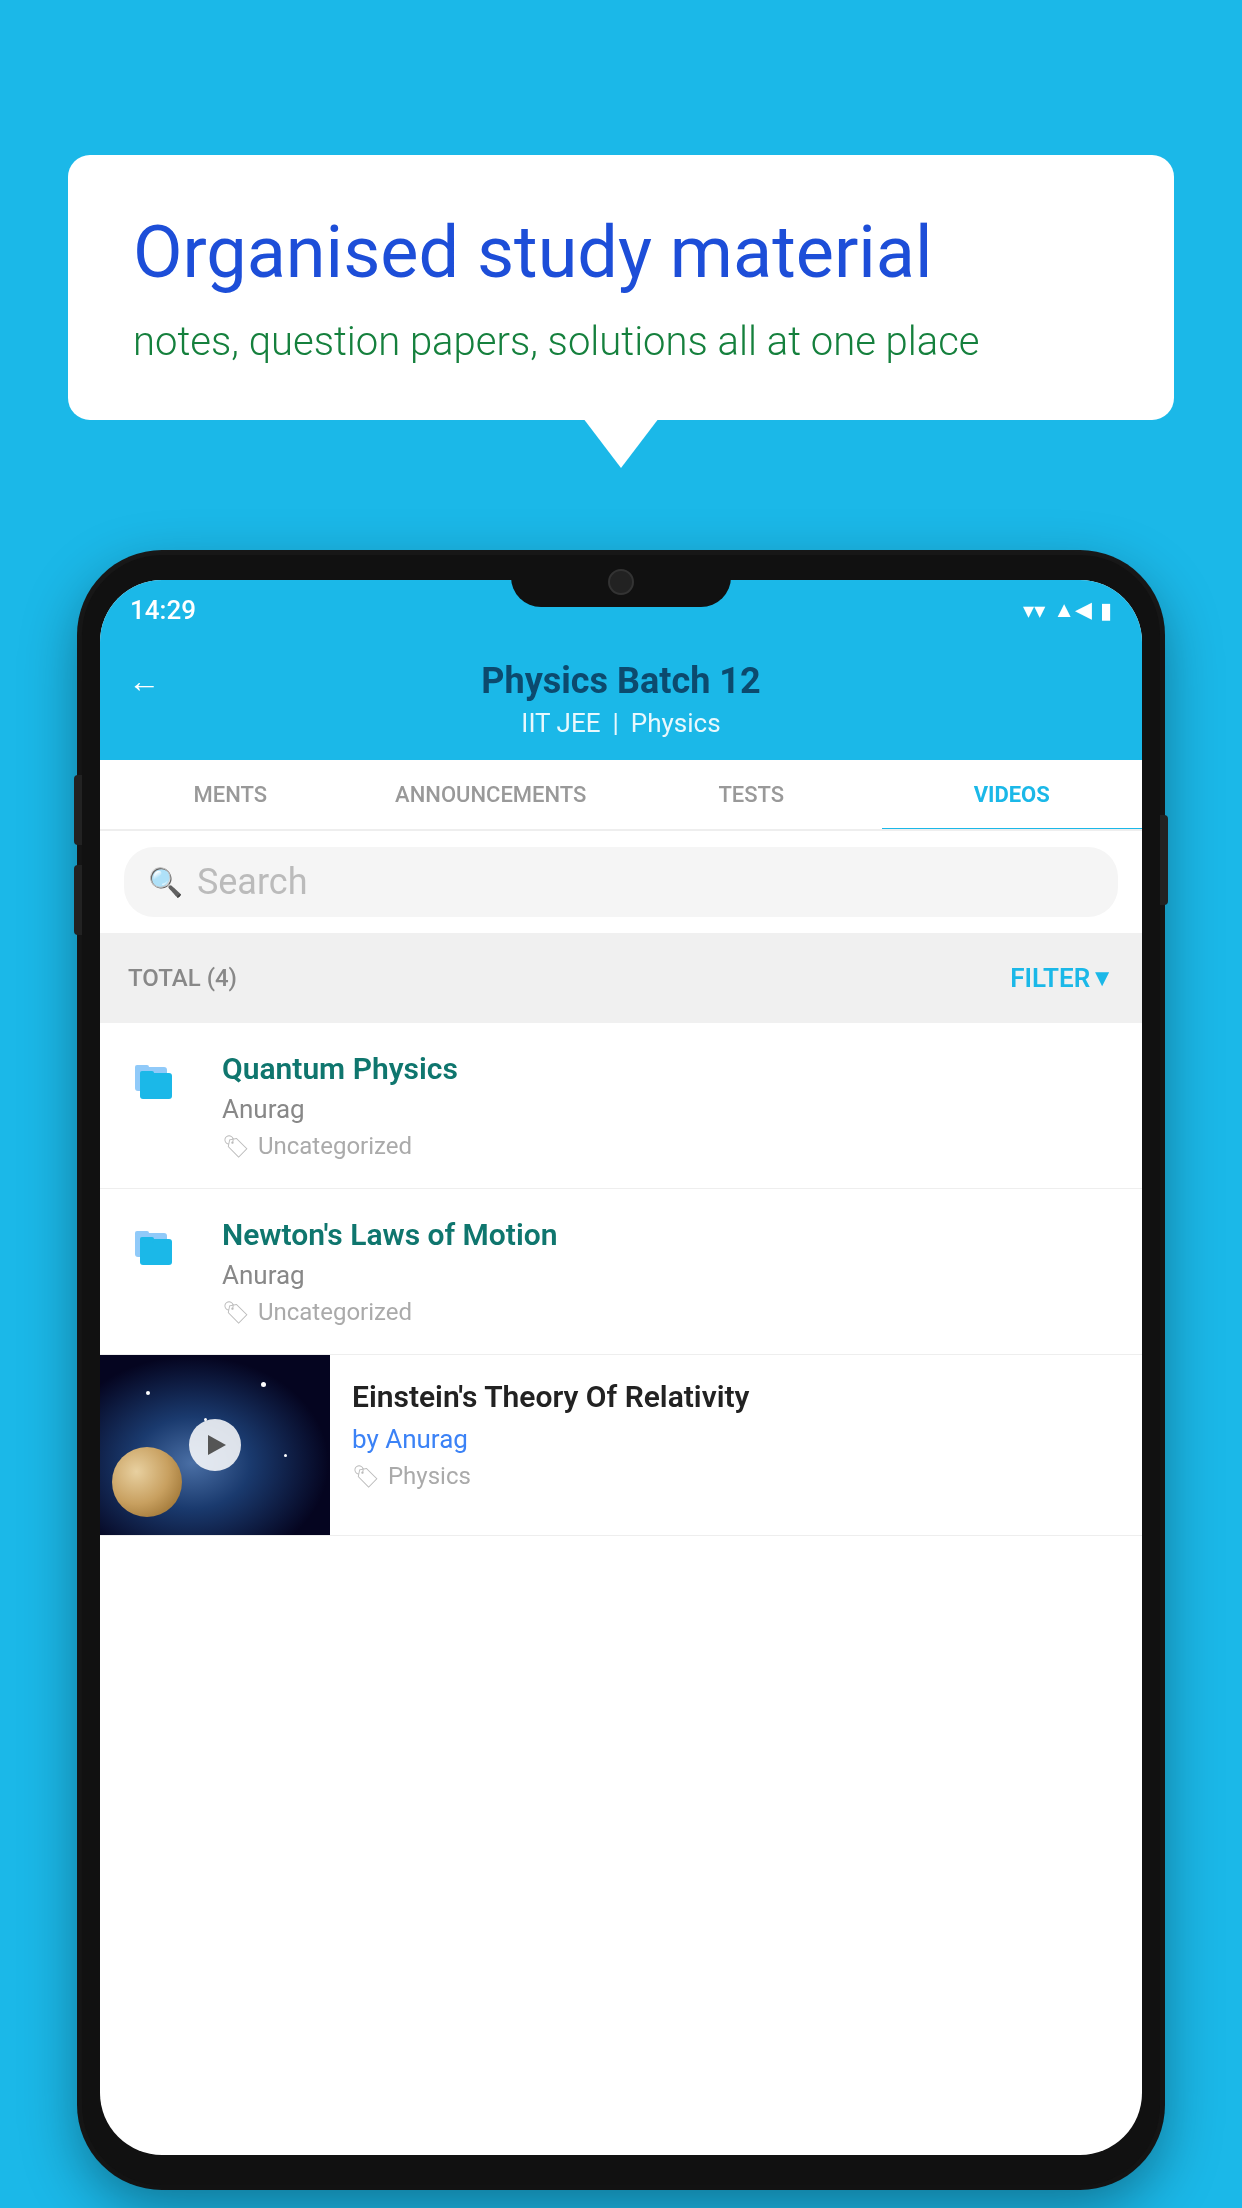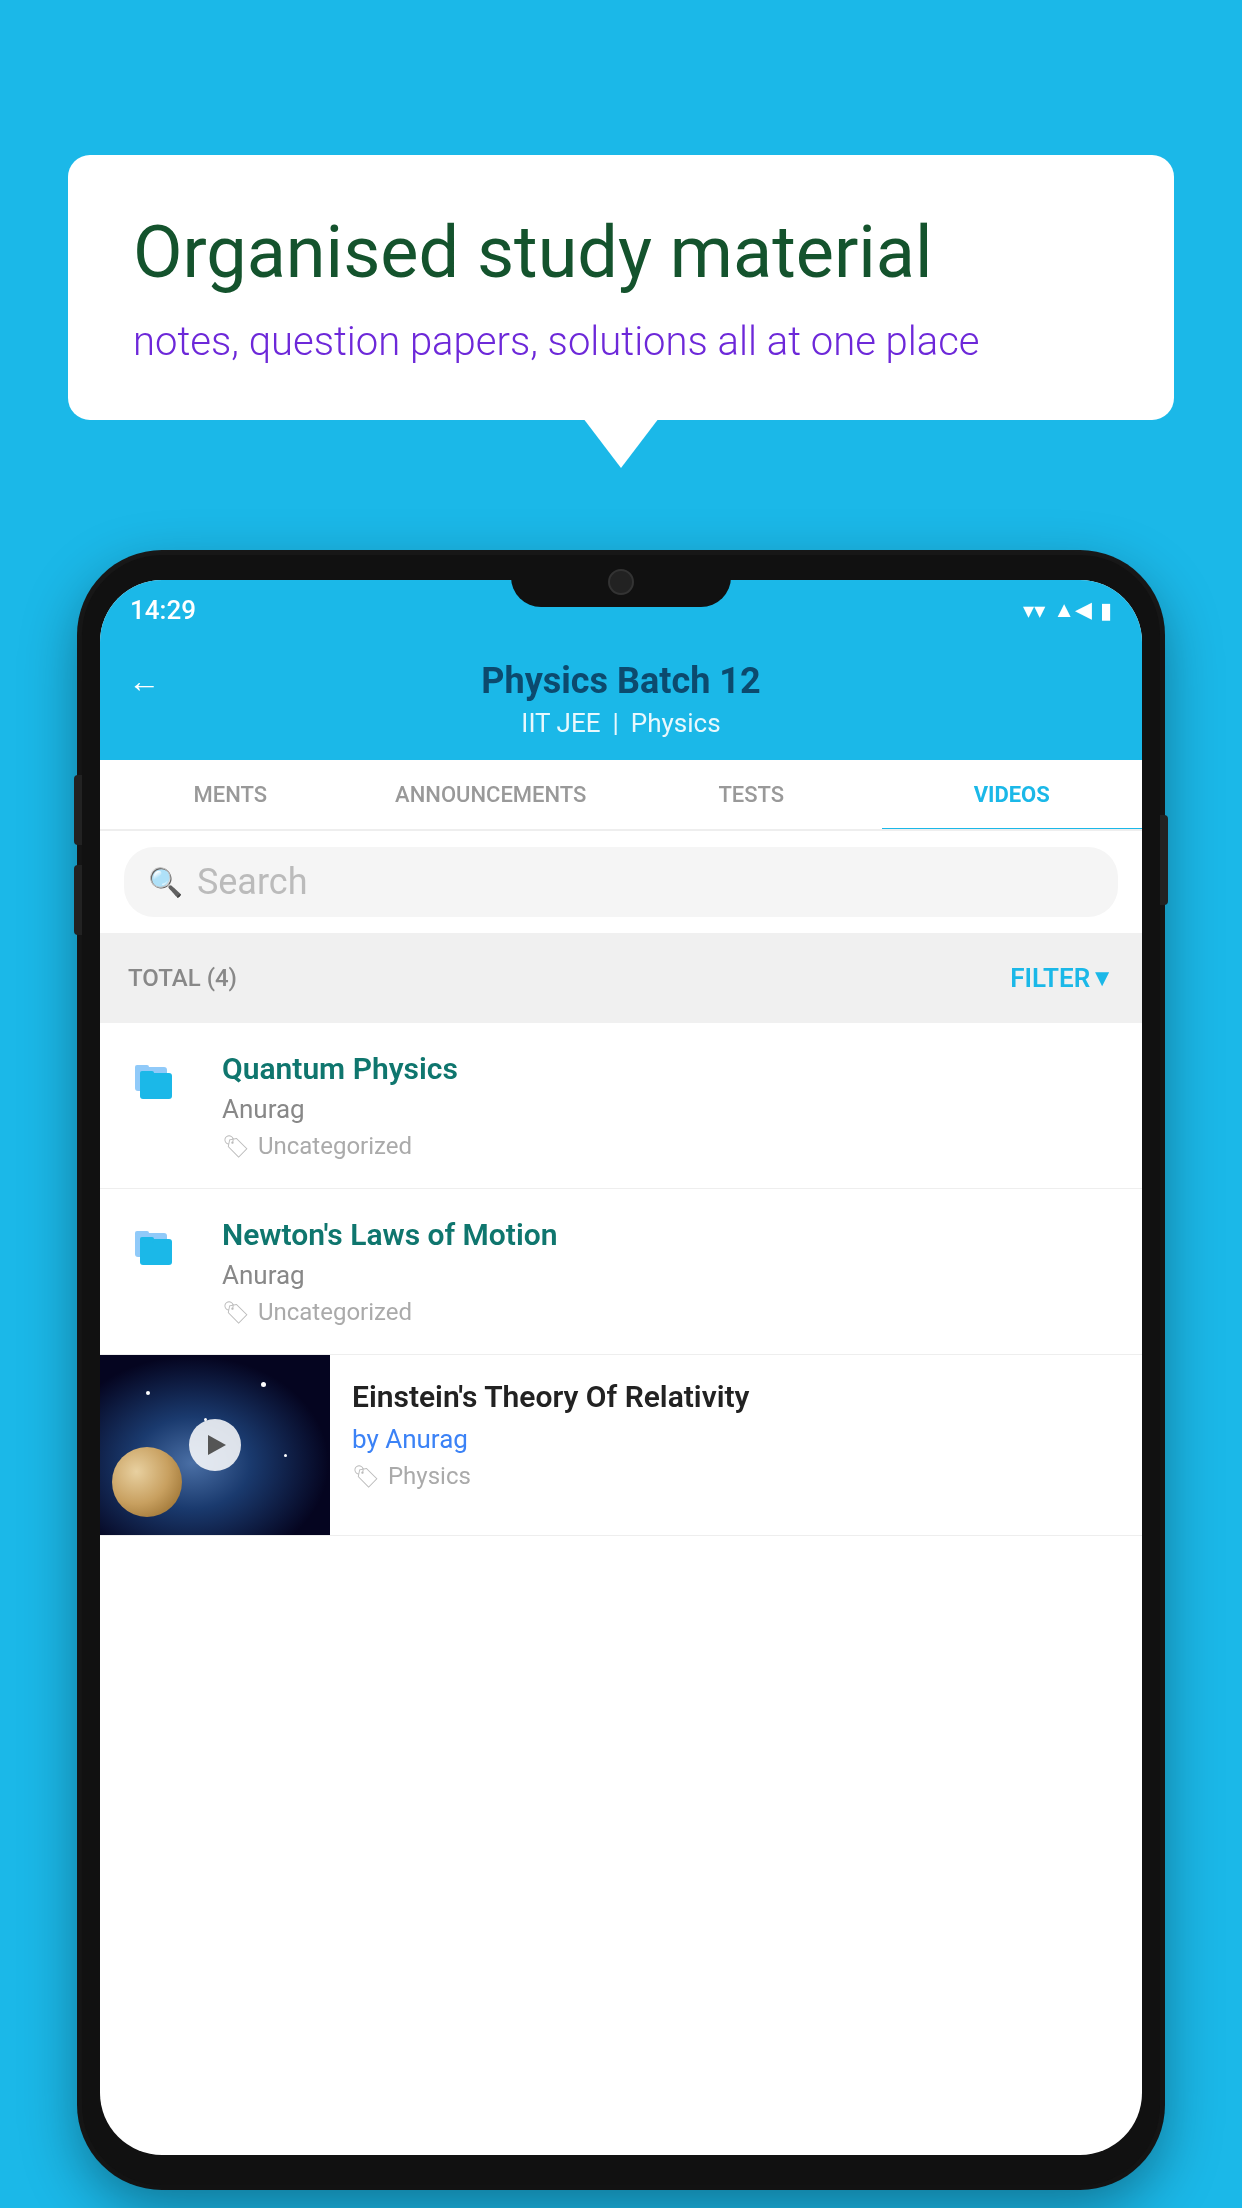--- a/index.html
+++ b/index.html
@@ -36,29 +36,29 @@
       transform: translateX(-50%);
       width: 0;
       height: 0;
       border-left: 38px solid transparent;
       border-right: 38px solid transparent;
       border-top: 50px solid white;
     }
 
     .bubble-title {
       font-size: 72px;
-      color: #14532d;
+      color: #1d4ed8;
       font-weight: 400;
       line-height: 1.2;
       margin-bottom: 22px;
     }
 
     .bubble-subtitle {
       font-size: 40px;
-      color: #6d28d9;
+      color: #15803d;
       font-weight: 300;
       margin-top: 8px;
     }
 
     
     .phone {
       position: absolute;
       top: 555px;
       left: 82px;
       width: 1078px;

